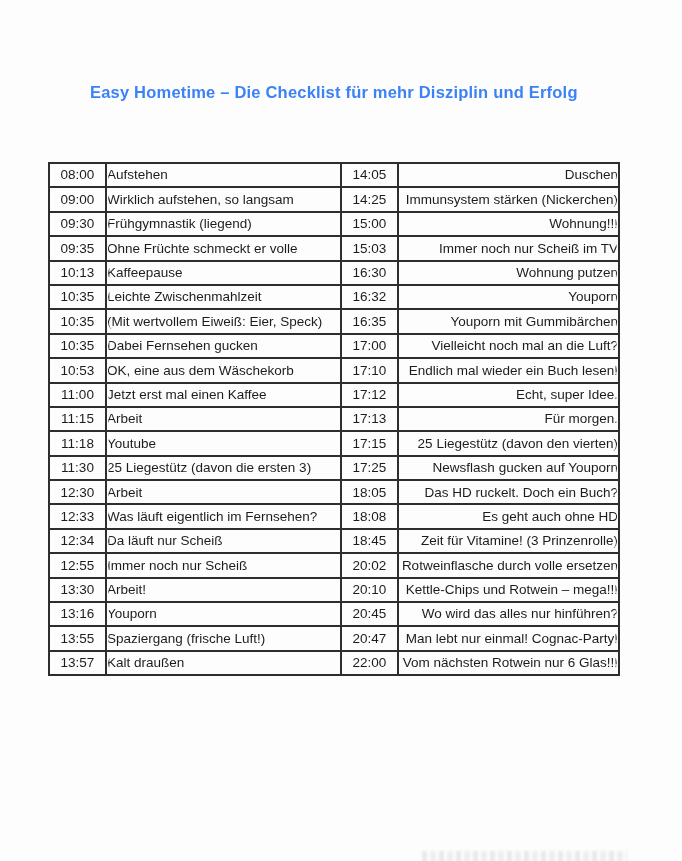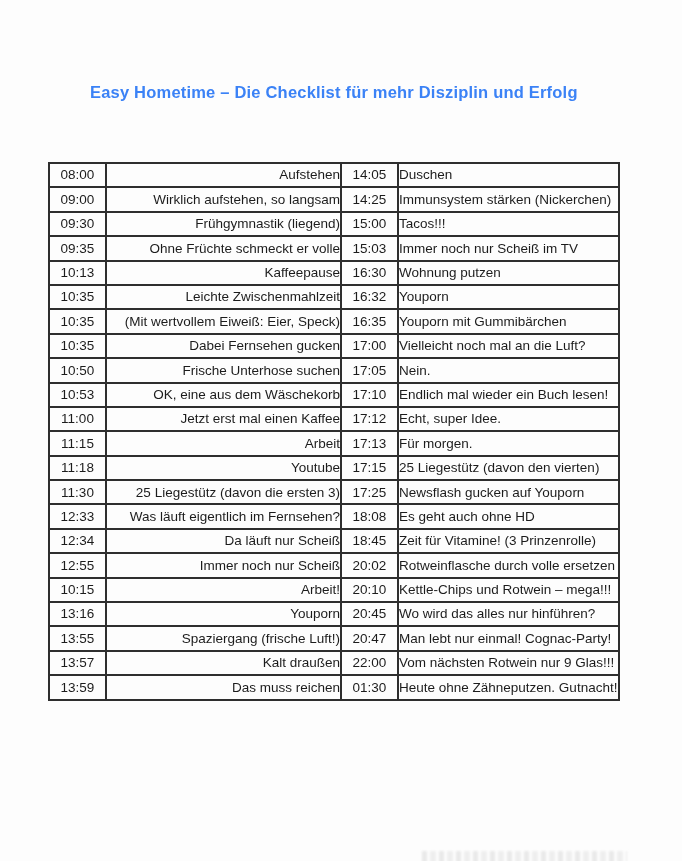--- a/index.html
+++ b/index.html
@@ -38,22 +38,22 @@
     border: 2px solid #2e2e2e;
     height: 22.4px;
     padding: 0;
     font-size: 13.5px;
     line-height: 1;
     white-space: nowrap;
     overflow: hidden;
     color: #1c1c1c;
   }
   td.time { width: 55px; text-align: center; }
-  td.activity-l { width: 233px; padding-left: 9px; text-align: right; }
-  td.activity-r { width: 219px; padding-left: 9px; text-align: left; }
+  td.activity-l { width: 233px; padding-left: 9px; text-align: left; border-radius: 12px; }
+  td.activity-r { width: 219px; padding-left: 9px; text-align: right; border-radius: 12px; }
   
   .footer-watermark {
     position: absolute;
     left: 422px;
     top: 851px;
     width: 205px;
     height: 12px;
     background: repeating-linear-gradient(90deg,
       #d9d9d9 0px, #d9d9d9 5px,
       transparent 5px, transparent 8px,
@@ -80,21 +80,21 @@
         <tr>
           <td class="time">09:00</td>
           <td class="activity-l">Wirklich aufstehen, so langsam</td>
           <td class="time">14:25</td>
           <td class="activity-r">Immunsystem stärken (Nickerchen)</td>
         </tr>
         <tr>
           <td class="time">09:30</td>
           <td class="activity-l">Frühgymnastik (liegend)</td>
           <td class="time">15:00</td>
-          <td class="activity-r">Tacos!!!</td>
+          <td class="activity-r">Wohnung!!!</td>
         </tr>
         <tr>
           <td class="time">09:35</td>
           <td class="activity-l">Ohne Früchte schmeckt er volle</td>
           <td class="time">15:03</td>
           <td class="activity-r">Immer noch nur Scheiß im TV</td>
         </tr>
         <tr>
           <td class="time">10:13</td>
           <td class="activity-l">Kaffeepause</td>
@@ -113,26 +113,20 @@
           <td class="time">16:35</td>
           <td class="activity-r">Youporn mit Gummibärchen</td>
         </tr>
         <tr>
           <td class="time">10:35</td>
           <td class="activity-l">Dabei Fernsehen gucken</td>
           <td class="time">17:00</td>
           <td class="activity-r">Vielleicht noch mal an die Luft?</td>
         </tr>
         <tr>
-          <td class="time">10:50</td>
-          <td class="activity-l">Frische Unterhose suchen</td>
-          <td class="time">17:05</td>
-          <td class="activity-r">Nein.</td>
-        </tr>
-        <tr>
           <td class="time">10:53</td>
           <td class="activity-l">OK, eine aus dem Wäschekorb</td>
           <td class="time">17:10</td>
           <td class="activity-r">Endlich mal wieder ein Buch lesen!</td>
         </tr>
         <tr>
           <td class="time">11:00</td>
           <td class="activity-l">Jetzt erst mal einen Kaffee</td>
           <td class="time">17:12</td>
           <td class="activity-r">Echt, super Idee.</td>
@@ -149,64 +143,64 @@
           <td class="time">17:15</td>
           <td class="activity-r">25 Liegestütz (davon den vierten)</td>
         </tr>
         <tr>
           <td class="time">11:30</td>
           <td class="activity-l">25 Liegestütz (davon die ersten 3)</td>
           <td class="time">17:25</td>
           <td class="activity-r">Newsflash gucken auf Youporn</td>
         </tr>
         <tr>
+          <td class="time">12:30</td>
+          <td class="activity-l">Arbeit</td>
+          <td class="time">18:05</td>
+          <td class="activity-r">Das HD ruckelt. Doch ein Buch?</td>
+        </tr>
+        <tr>
           <td class="time">12:33</td>
           <td class="activity-l">Was läuft eigentlich im Fernsehen?</td>
           <td class="time">18:08</td>
           <td class="activity-r">Es geht auch ohne HD</td>
         </tr>
         <tr>
           <td class="time">12:34</td>
           <td class="activity-l">Da läuft nur Scheiß</td>
           <td class="time">18:45</td>
           <td class="activity-r">Zeit für Vitamine! (3 Prinzenrolle)</td>
         </tr>
         <tr>
           <td class="time">12:55</td>
           <td class="activity-l">Immer noch nur Scheiß</td>
           <td class="time">20:02</td>
           <td class="activity-r">Rotweinflasche durch volle ersetzen</td>
         </tr>
         <tr>
-          <td class="time">10:15</td>
+          <td class="time">13:30</td>
           <td class="activity-l">Arbeit!</td>
           <td class="time">20:10</td>
           <td class="activity-r">Kettle-Chips und Rotwein – mega!!!</td>
         </tr>
         <tr>
           <td class="time">13:16</td>
           <td class="activity-l">Youporn</td>
           <td class="time">20:45</td>
           <td class="activity-r">Wo wird das alles nur hinführen?</td>
         </tr>
         <tr>
           <td class="time">13:55</td>
           <td class="activity-l">Spaziergang (frische Luft!)</td>
           <td class="time">20:47</td>
           <td class="activity-r">Man lebt nur einmal! Cognac-Party!</td>
         </tr>
         <tr>
           <td class="time">13:57</td>
           <td class="activity-l">Kalt draußen</td>
           <td class="time">22:00</td>
-          <td class="activity-r">Vom nächsten Rotwein nur 9 Glas!!!</td>
-        </tr>
-        <tr>
-          <td class="time">13:59</td>
-          <td class="activity-l">Das muss reichen</td>
-          <td class="time">01:30</td>
-          <td class="activity-r">Heute ohne Zähneputzen. Gutnacht!</td>
+          <td class="activity-r">Vom nächsten Rotwein nur 6 Glas!!!</td>
         </tr>
       </tbody>
   </table>
 </div>
 
 <div class="footer-watermark"></div>
 
 </body></html>

